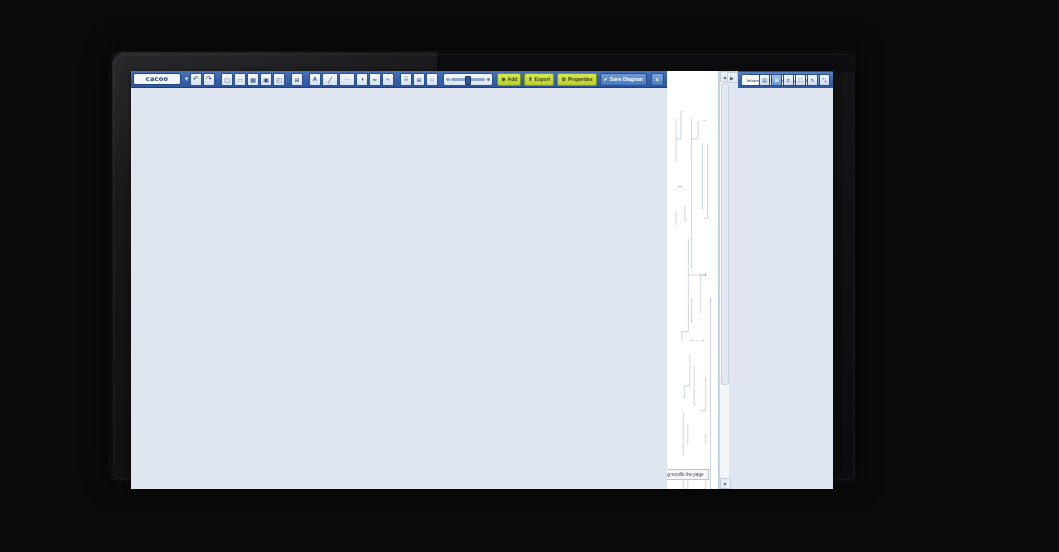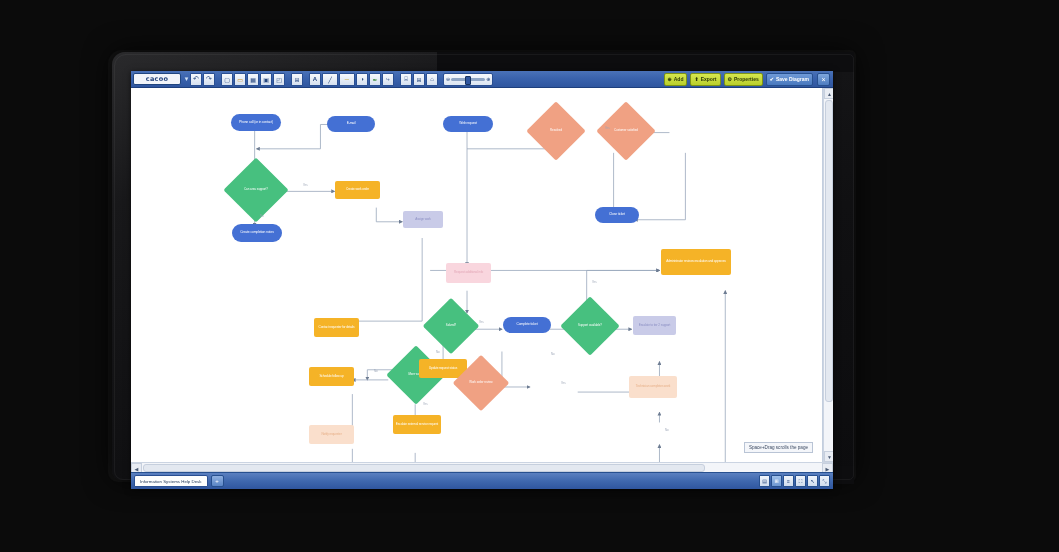--- a/index.html
+++ b/index.html
@@ -36,21 +36,21 @@
     position:absolute;left:186px;top:466px;width:668px;height:18px;
     background:#0d0d0f;
   }
 
   
   .app{
     position:absolute;left:131px;top:71px;width:702px;height:418px;
     background:#dfe6f0;
     box-shadow:0 1px 6px rgba(0,0,0,.6);
     overflow:hidden;
-    display:flex;flex-direction:column;
+    display:flex;flex-direction:row;
   }
 
   
   .toolbar{
     height:16px;flex:0 0 16px;
     background:linear-gradient(180deg,#4a72b8 0%,#3a63ad 45%,#2f569f 100%);
     border-bottom:1px solid #1d3f7d;
     display:flex;align-items:center;padding:0 2px;gap:1px;
     position:relative;
   }

